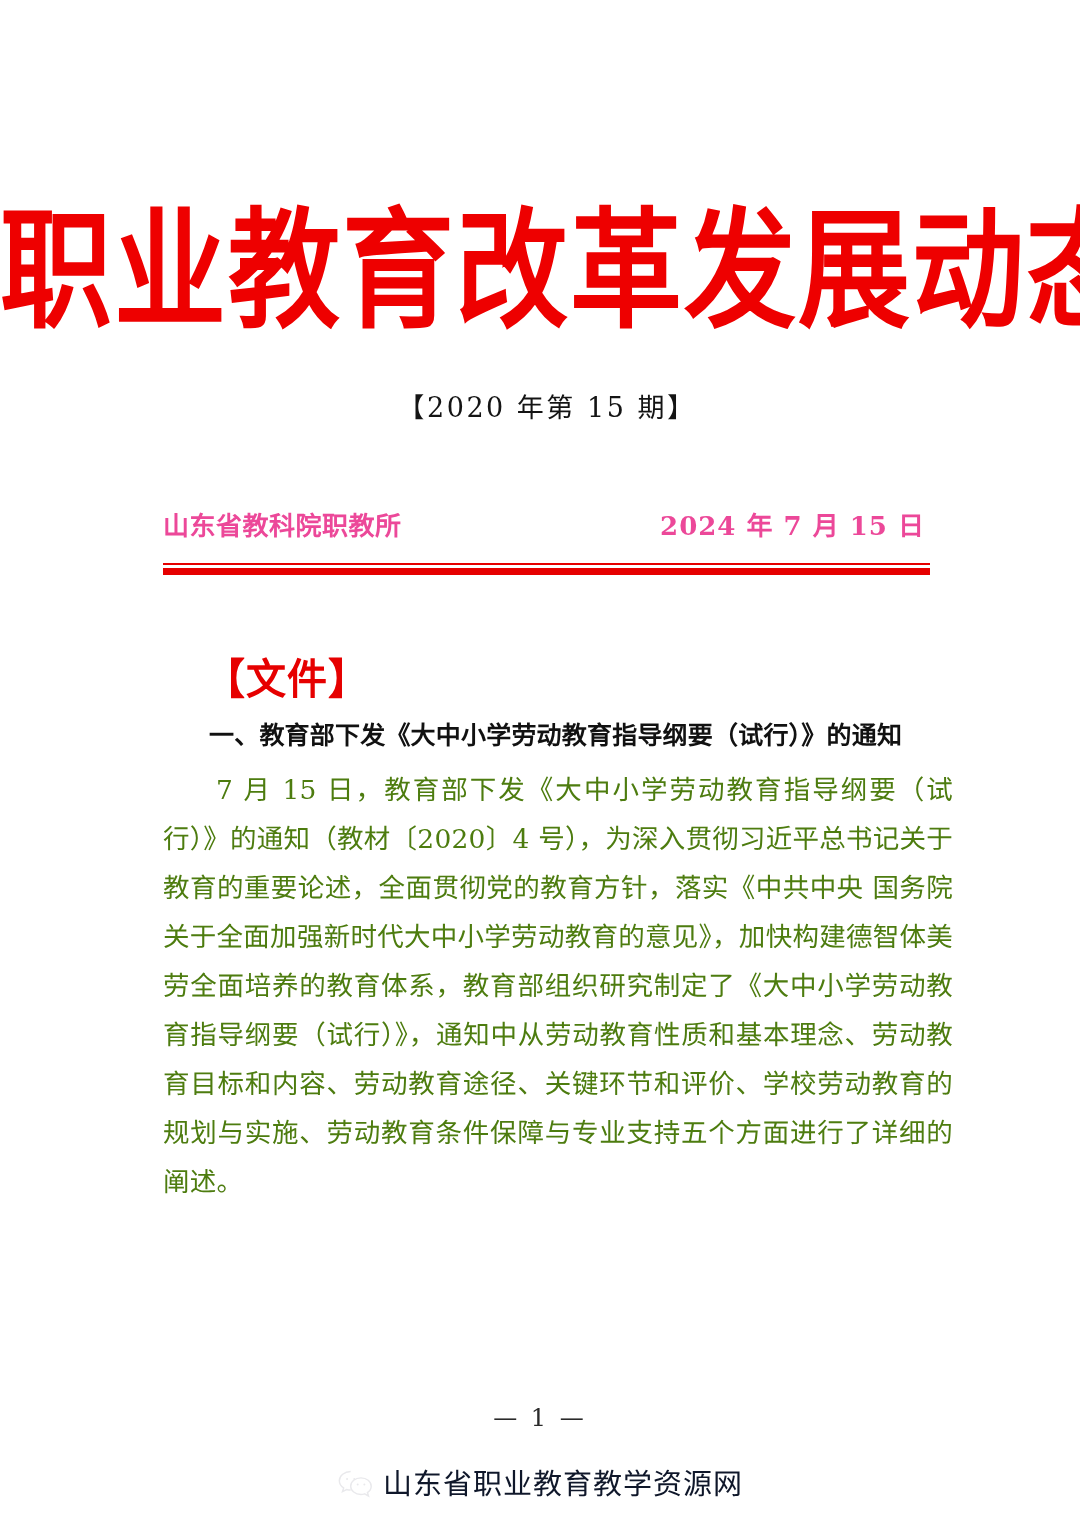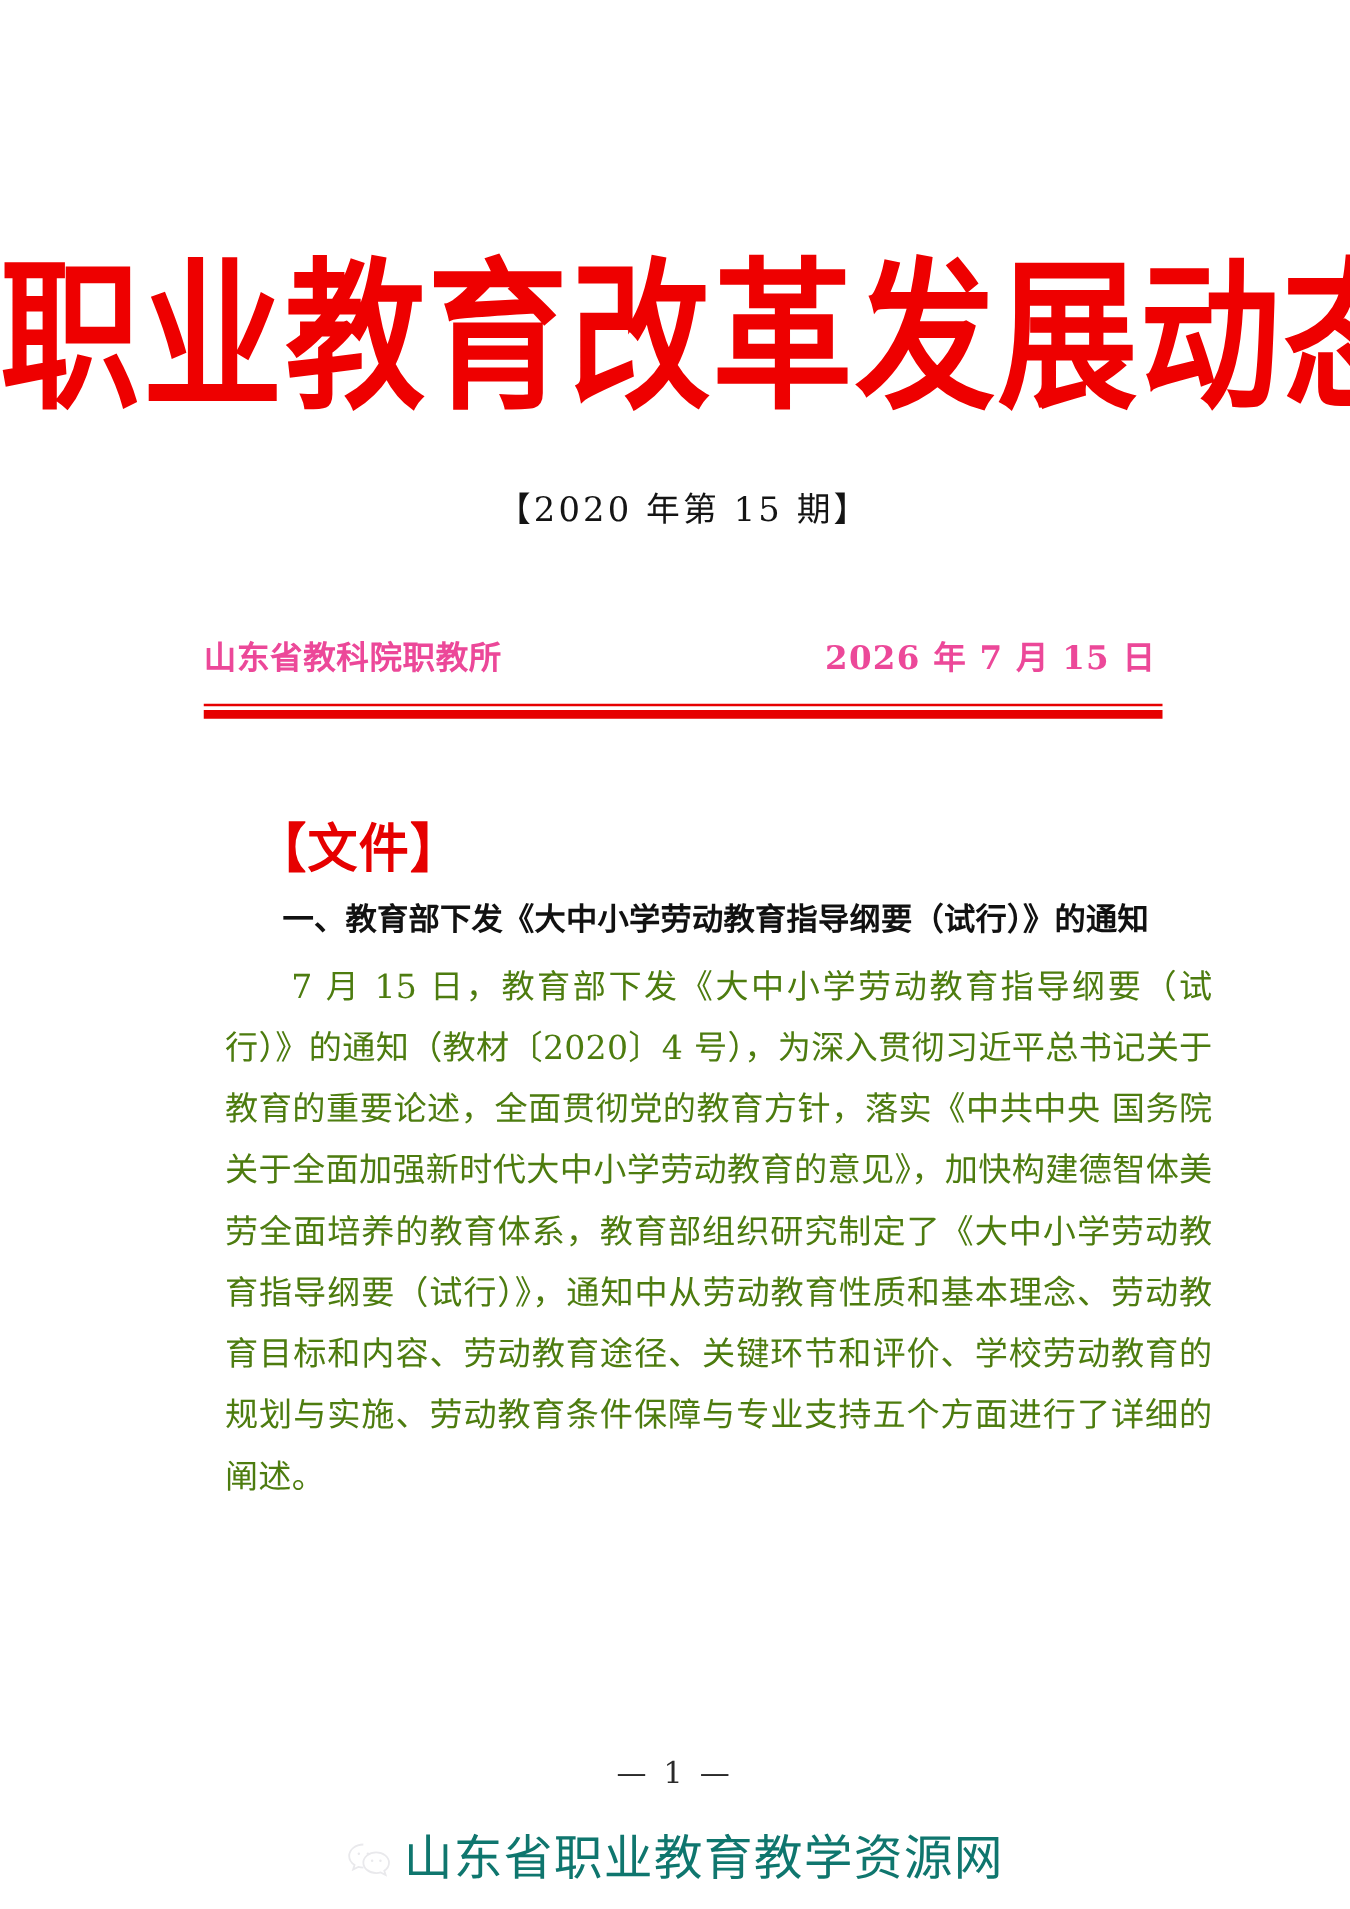--- a/index.html
+++ b/index.html
@@ -109,21 +109,21 @@
     color: #e60000;
     letter-spacing: 1px;
     white-space: nowrap;
     transform: scaleY(1.06);
     transform-origin: left top;
   }
 
   
   .article {
     position: absolute;
-    left: 180px;
+    left: 163px;
     width: 790px;
     top: 720px;
   }
   .article-heading {
     font-family: "DejaVu Sans", "Liberation Sans", sans-serif;
     font-weight: 700;
     font-size: 25px;
     color: #111111;
     letter-spacing: 0.2px;
     line-height: 1.25;
@@ -167,41 +167,41 @@
     gap: 10px;
     opacity: 1;
   }
   .wechat-icon {
     width: 36px;
     height: 32px;
     display: block;
   }
   .footer-text {
     font-family: Liberation Sans, sans-serif;
-    font-size: 39px;
-    color: #0f766e;
+    font-size: 29px;
+    color: #0f172a;
     letter-spacing: 1px;
     white-space: nowrap;
     line-height: 1;
   }
 </style>
 </head>
 <body>
 
 <div class="page">
 
   <div class="masthead">
     <div class="masthead-title">职业教育改革发展动态</div>
   </div>
 
   <div class="issue-line">【2020 年第 15 期】</div>
 
   <div class="imprint">
     <span class="imprint-org">山东省教科院职教所</span>
-    <span class="imprint-date">2026 年 7 月 15 日</span>
+    <span class="imprint-date">2024 年 7 月 15 日</span>
   </div>
 
   <div class="rule-wrap">
     <div class="rule-thin"></div>
     <div class="rule-thick"></div>
   </div>
 
   <div class="section-label">【文件】</div>
 
   <div class="article">

